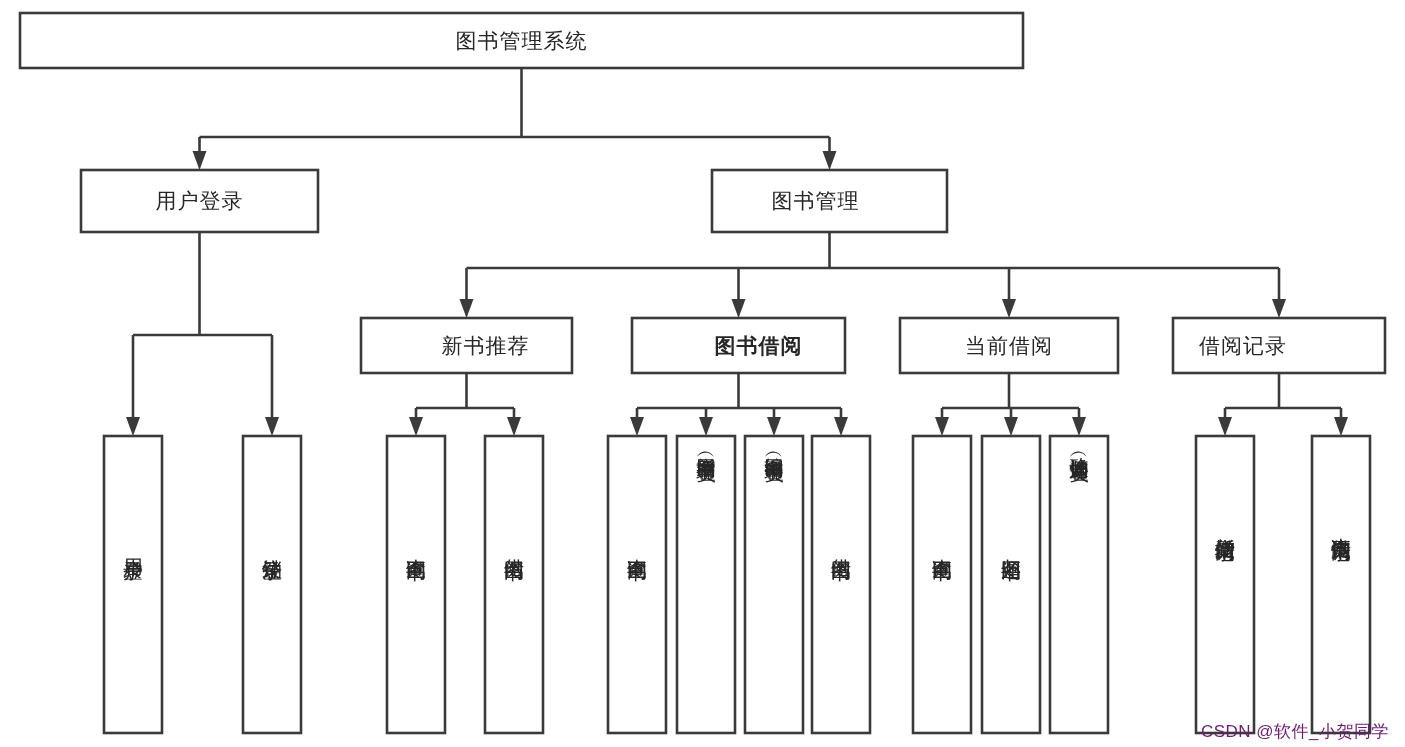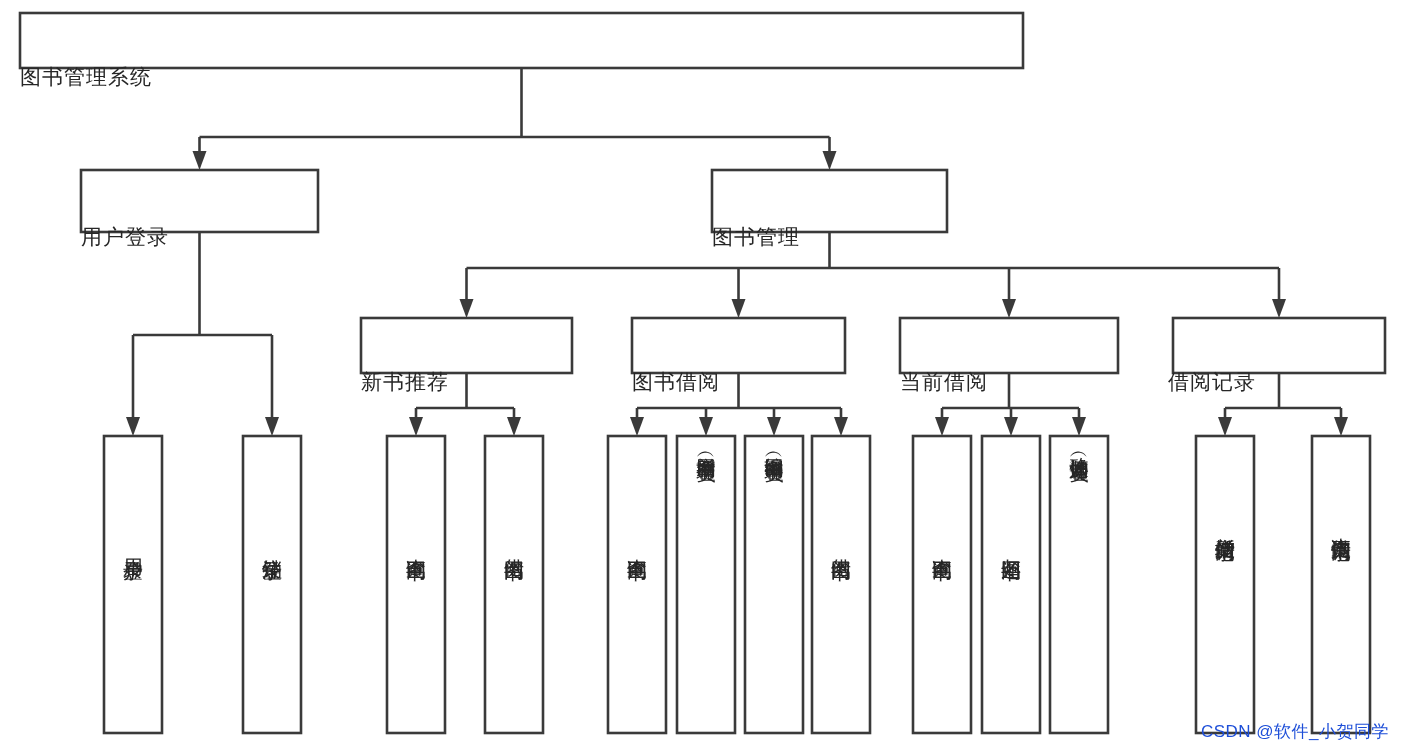--- a/index.html
+++ b/index.html
@@ -16,32 +16,31 @@
     position:absolute;display:flex;align-items:center;justify-content:center;
     pointer-events:none;
   }
   .vlabel{
     writing-mode:vertical-rl;text-orientation:upright;
     font-family:"Liberation Sans","DejaVu Sans",sans-serif;
     font-size:20px;line-height:1.06;color:#262626;letter-spacing:1px;
     white-space:nowrap;text-align:center;
   }
   .hlabel-wrap{
-    position:absolute;display:flex;align-items:center;
+    position:absolute;display:flex;align-items:center;justify-content:center;
     pointer-events:none;
-    margin-top:36px;
   }
   .hlabel{
     font-family:"Liberation Sans","DejaVu Sans",sans-serif;
     font-size:21px;color:#262626;white-space:nowrap;letter-spacing:1px;
   }
   #watermark{
     position:absolute;right:16px;bottom:4px;
     font-family:"Liberation Sans","DejaVu Sans",sans-serif;
-    font-size:17px;color:#1d4ed8;letter-spacing:0.5px;white-space:nowrap;
+    font-size:17px;color:#701a75;letter-spacing:0.5px;white-space:nowrap;
   }
 </style>
 </head>
 <body>
 
 <div id="diagram-root">
 
   <svg id="tree" viewBox="0 0 1405 747" preserveAspectRatio="none" aria-hidden="true">
       <g>
         <line x1="521.5" y1="68" x2="521.5" y2="137" class="connector"></line>
@@ -125,27 +124,27 @@
       </div>
       <div class="hlabel-wrap" style="left: 81px; top: 170px; width: 237px; height: 62px;">
         <div class="hlabel">用户登录</div>
       </div>
       <div class="hlabel-wrap" style="left: 712px; top: 170px; width: 207px; height: 62px;">
         <div class="hlabel">图书管理</div>
       </div>
       <div class="hlabel-wrap" style="left: 361px; top: 318px; width: 249px; height: 55px;">
         <div class="hlabel">新书推荐</div>
       </div>
-      <div class="hlabel-wrap" style="left: 632px; top: 318px; width: 213px; height: 55px;">
+      <div class="hlabel-wrap" style="left: 652px; top: 318px; width: 213px; height: 55px; font-weight: bold;">
         <div class="hlabel">图书借阅</div>
       </div>
       <div class="hlabel-wrap" style="left: 900px; top: 318px; width: 218px; height: 55px;">
         <div class="hlabel">当前借阅</div>
       </div>
-      <div class="hlabel-wrap" style="left: 1168px; top: 318px; width: 212px; height: 55px;">
+      <div class="hlabel-wrap" style="left: 1137px; top: 318px; width: 212px; height: 55px;">
         <div class="hlabel">借阅记录</div>
       </div>
       <div class="vlabel-wrap" style="left: 104px; top: 436px; width: 58px; height: 297px;">
         <div class="vlabel" style="max-height: 287px; writing-mode: vertical-rl; text-orientation: upright; align-self: flex-start; margin-top: 106.5px;">用户登录</div>
       </div>
       <div class="vlabel-wrap" style="left: 243px; top: 436px; width: 58px; height: 297px;">
         <div class="vlabel" style="max-height: 287px; writing-mode: vertical-rl; text-orientation: upright; align-self: flex-start; margin-top: 106.5px;">注销登录</div>
       </div>
       <div class="vlabel-wrap" style="left: 387px; top: 436px; width: 58px; height: 297px;">
         <div class="vlabel" style="max-height: 287px; writing-mode: vertical-rl; text-orientation: upright; align-self: flex-start; margin-top: 106.5px;">查询图书</div>

